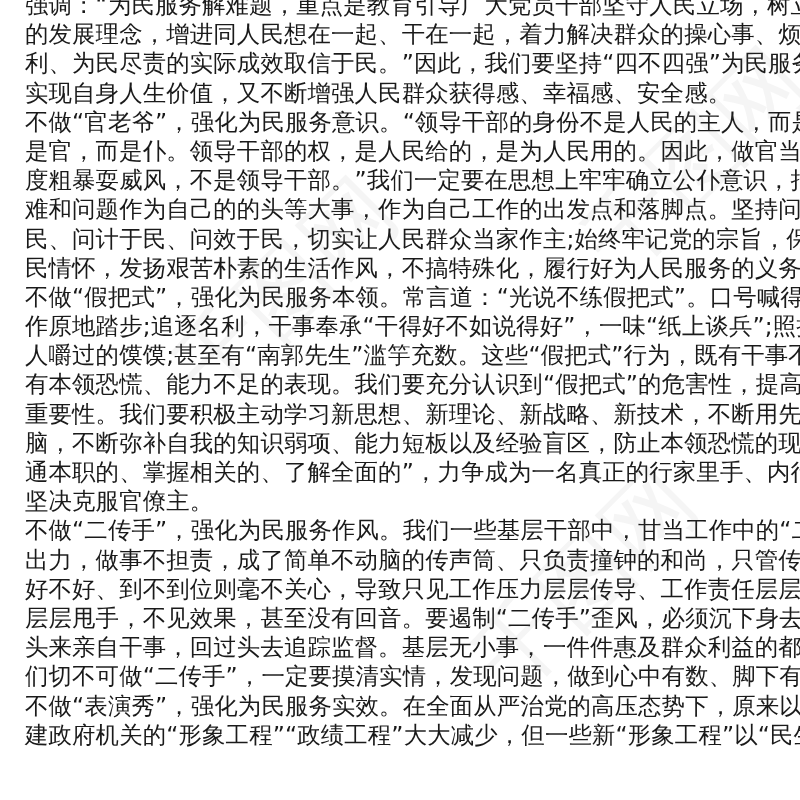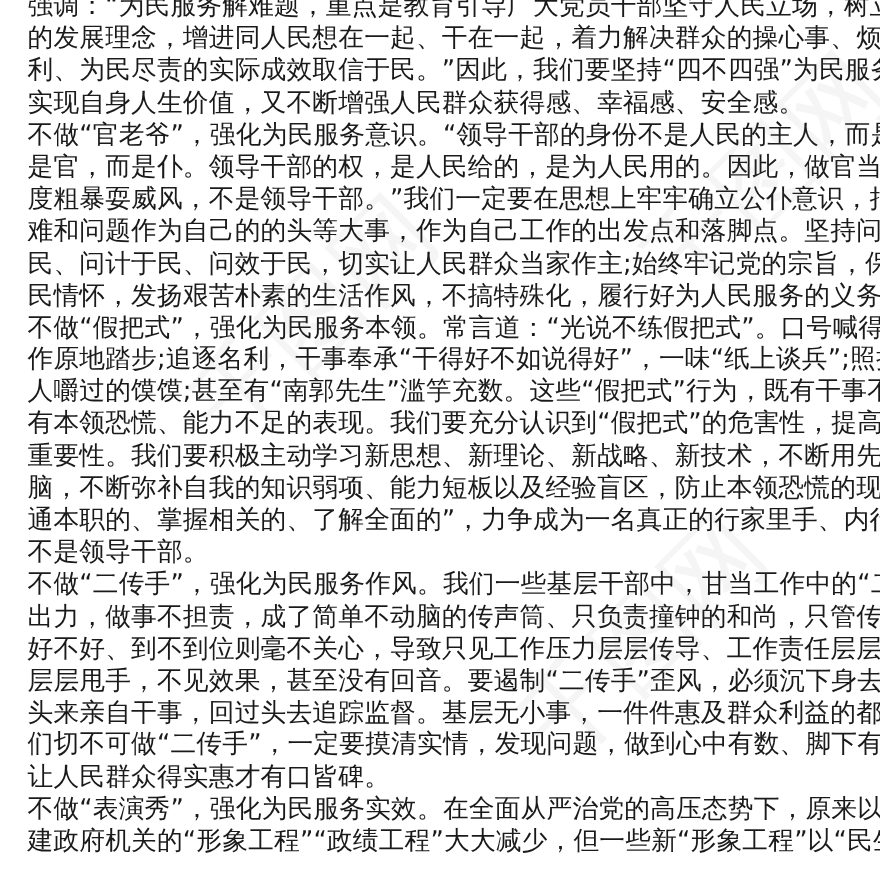--- a/index.html
+++ b/index.html
@@ -57,30 +57,29 @@
     <div class="line">民情怀，发扬艰苦朴素的生活作风，不搞特殊化，履行好为人民服务的义务;坚决克服官僚主</div>
   </div>
   <div>
     <div class="line">不做“假把式”，强化为民服务本领。常言道：“光说不练假把式”。口号喊得震天响，实际工</div>
     <div class="line">作原地踏步;追逐名利，干事奉承“干得好不如说得好”，一味“纸上谈兵”;照抄照搬，总是吃别</div>
     <div class="line">人嚼过的馍馍;甚至有“南郭先生”滥竽充数。这些“假把式”行为，既有干事不端正的态度，更</div>
     <div class="line">有本领恐慌、能力不足的表现。我们要充分认识到“假把式”的危害性，提高为民服务本领的</div>
     <div class="line">重要性。我们要积极主动学习新思想、新理论、新战略、新技术，不断用先进的知识武装头</div>
     <div class="line">脑，不断弥补自我的知识弱项、能力短板以及经验盲区，防止本领恐慌的现象发生;做到“精</div>
     <div class="line">通本职的、掌握相关的、了解全面的”，力争成为一名真正的行家里手、内行领导干部，提高</div>
-    <div class="line">不是领导干部。</div>
+    <div class="line">坚决克服官僚主。</div>
   </div>
   <div>
     <div class="line">不做“二传手”，强化为民服务作风。我们一些基层干部中，甘当工作中的“二传手”，出工不</div>
     <div class="line">出力，做事不担责，成了简单不动脑的传声筒、只负责撞钟的和尚，只管传“球”，至于传得</div>
     <div class="line">好不好、到不到位则毫不关心，导致只见工作压力层层传导、工作责任层层转移、工作任务</div>
     <div class="line">层层甩手，不见效果，甚至没有回音。要遏制“二传手”歪风，必须沉下身去调查研究，抬起</div>
     <div class="line">头来亲自干事，回过头去追踪监督。基层无小事，一件件惠及群众利益的都是大事要事。我</div>
     <div class="line">们切不可做“二传手”，一定要摸清实情，发现问题，做到心中有数、脚下有路、手上有活，</div>
-    <div class="line">让人民群众得实惠才有口皆碑。</div>
   </div>
   <div>
     <div class="line">不做“表演秀”，强化为民服务实效。在全面从严治党的高压态势下，原来以豪华楼堂为主修</div>
     <div class="line">建政府机关的“形象工程”“政绩工程”大大减少，但一些新“形象工程”以“民生项目”“文化项</div>
 
   </div>
 </div>
 
 <div class="watermark" style="left:150px; top:230px;">千图网</div>
 <div class="watermark" style="left:450px; top:520px;">千图网</div>

